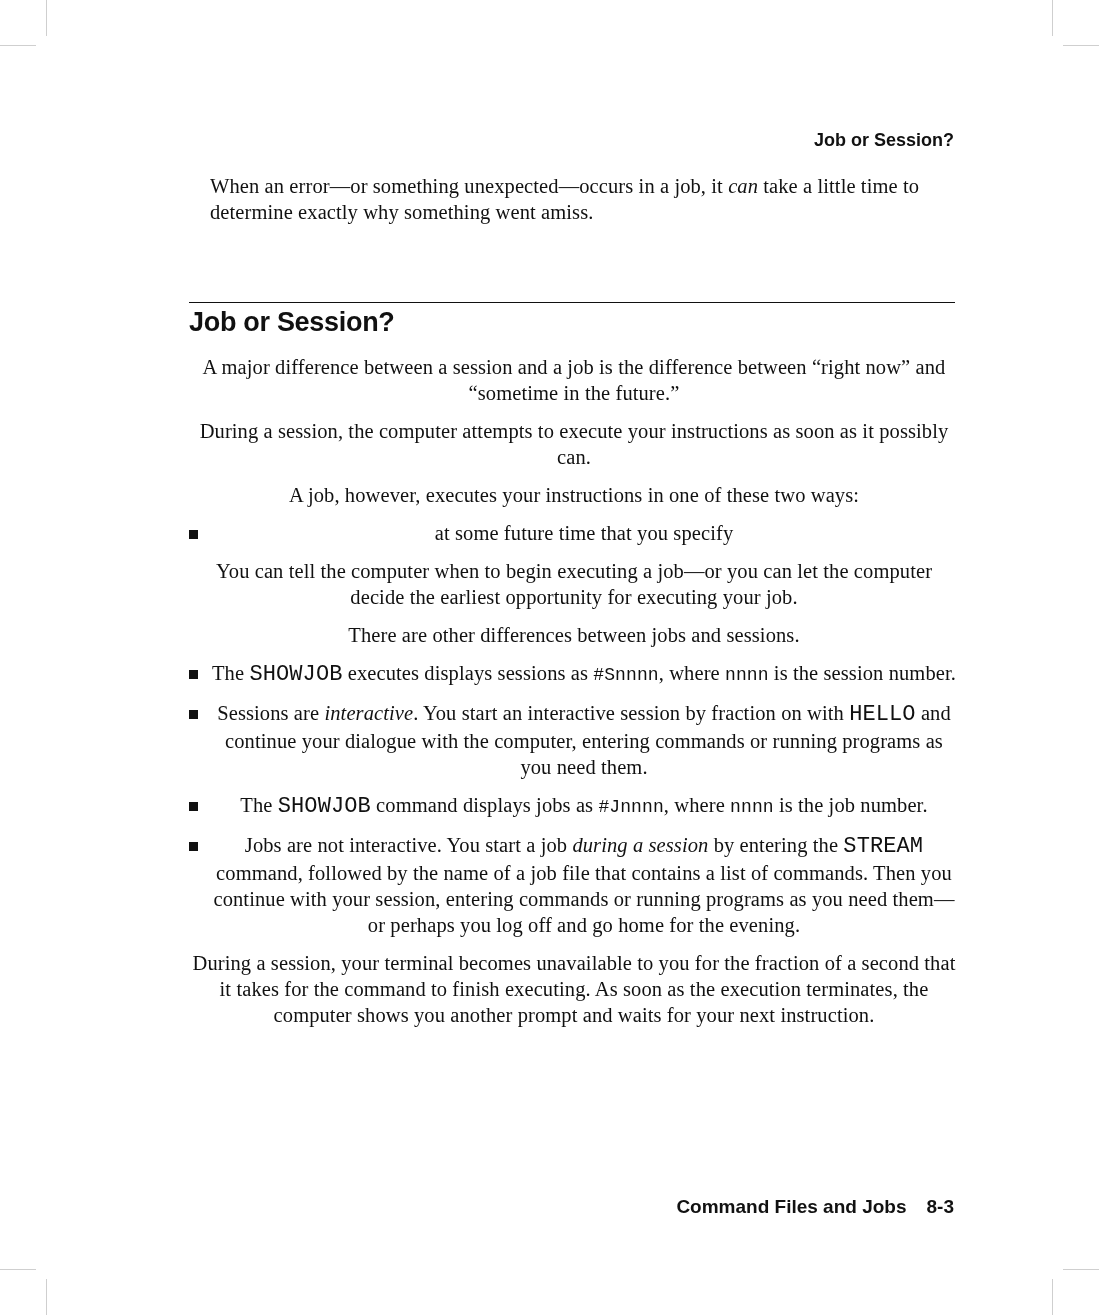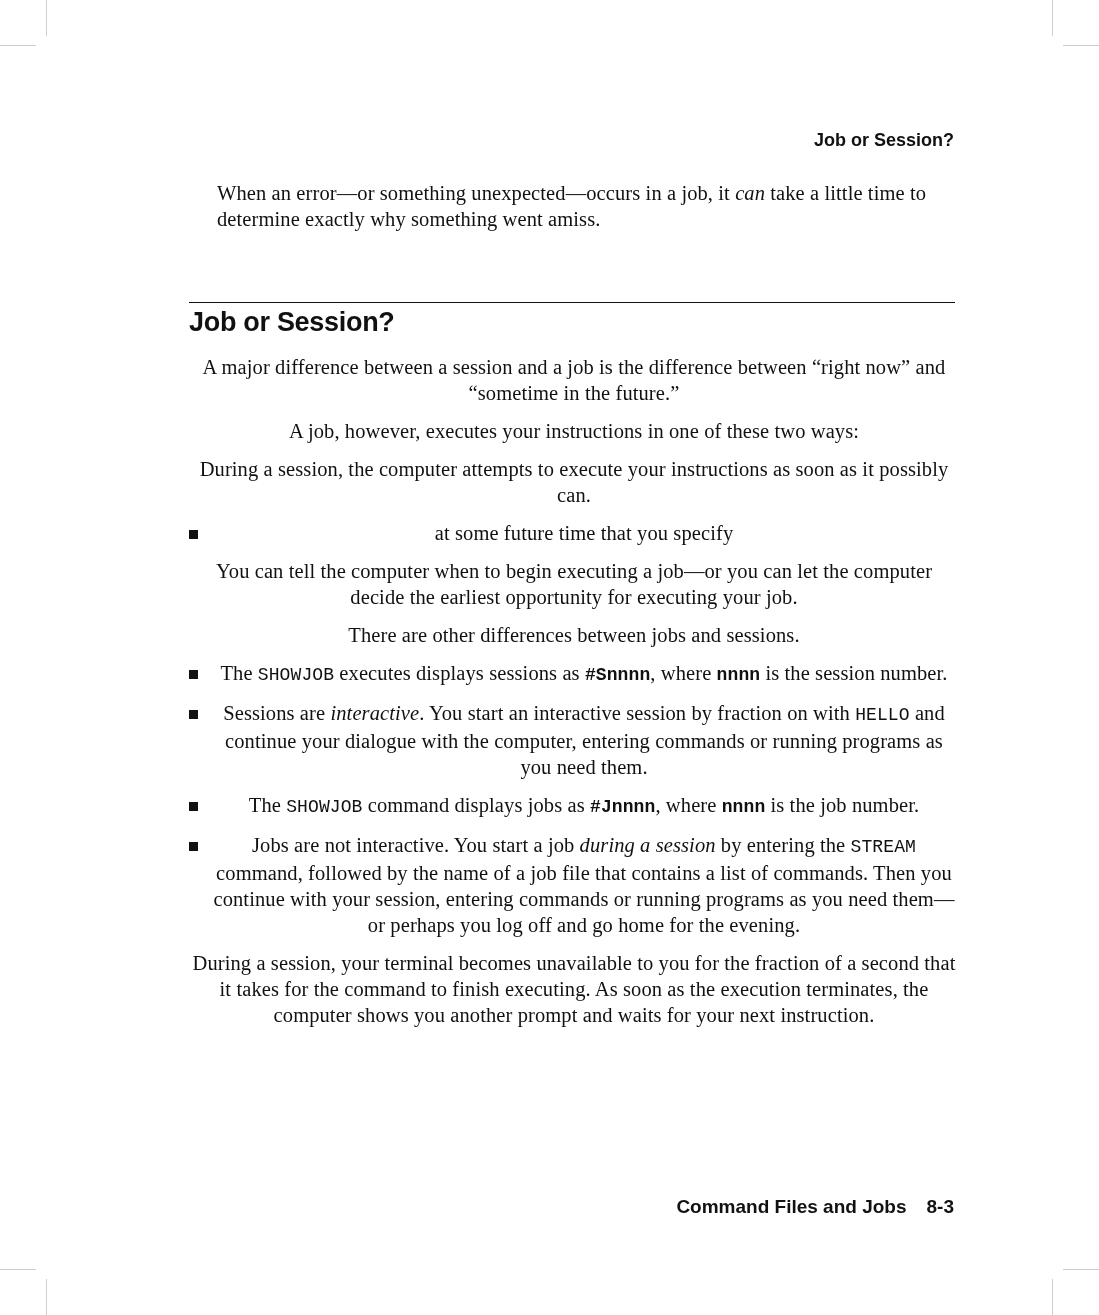--- a/index.html
+++ b/index.html
@@ -1,23 +1,23 @@
 <!DOCTYPE html>
 <html><head>
   <meta charset="utf-8">
   <style>
     html, body { margin: 0; padding: 0; background: #ffffff; }
     body { width: 1099px; height: 1315px; position: relative; overflow: hidden; color: #111; }
     .crop { position: absolute; background: #cfcfcf; }
     .serif { font-family: "Liberation Serif", "DejaVu Serif", serif; font-size: 20.5px; line-height: 26px; letter-spacing: 0.1px; }
     .sans-bold { font-family: Liberation Sans, sans-serif; font-weight: bold; }
-    .mono { font-family: "Liberation Mono", "DejaVu Sans Mono", monospace; font-size: 18px; }
-    .mono-bold { font-family: "Liberation Mono", "DejaVu Sans Mono", monospace; font-size: 18px; font-weight: bold; }
+    .mono { font-family: "Liberation Mono", "DejaVu Sans Mono", monospace; font-size: 22px; }
+    .mono-bold { font-family: "Liberation Mono", "DejaVu Sans Mono", monospace; font-size: 18px; font-weight: normal; }
     .running-head { position: absolute; right: 145px; top: 130px; font-size: 18px; }
-    .intro { position: absolute; left: 209px; top: 172px; width: 720px; margin: 8px; }
+    .intro { position: absolute; left: 209px; top: 172px; width: 720px; margin: 1px; }
     .rule { position: absolute; left: 189px; top: 302px; width: 766px; height: 1px; background: #111; }
     .section-title { position: absolute; left: 189px; top: 307px; font-size: 27px; margin: 0; letter-spacing: -0.3px; }
     .body { position: absolute; left: 189px; top: 354px; width: 770px; text-align: center; }
     .body p { margin: 0 0 12px 0; }
     .bullets { list-style: none; margin: 0 0 12px 0; padding: 0; }
     .bullets li { position: relative; padding-left: 20px; margin: 8px 0 12px 0; }
     .bullet-mark { position: absolute; left: 0; top: 10px; width: 9px; height: 9px; background: #111; }
     .footer { position: absolute; right: 145px; top: 1196px; font-size: 19px; }
     .footer .pnum { margin-left: 20px; }
   </style>
@@ -35,22 +35,22 @@
 
 <div class="running-head sans-bold">Job or Session?</div>
 
 <p class="intro serif"><span>When an error—or something unexpected—occurs in a job, it </span><i>can</i><span> take a little time to determine exactly why something went amiss.</span></p>
 
 <div class="rule"></div>
 <h2 class="section-title sans-bold">Job or Session?</h2>
 
 <div class="body serif">
   <p>A major difference between a session and a job is the difference between “right now” and “sometime in the future.”</p>
+  <p>During a session, the computer attempts to execute your instructions as soon as it possibly can.</p>
   <p>A job, however, executes your instructions in one of these two ways:</p>
-  <p>During a session, the computer attempts to execute your instructions as soon as it possibly can.</p>
   <ul class="bullets">
     <li><span class="bullet-mark"></span><span>at some future time that you specify</span></li>
   </ul>
   <p>You can tell the computer when to begin executing a job—or you can let the computer decide the earliest opportunity for executing your job.</p>
   <p>There are other differences between jobs and sessions.</p>
   <ul class="bullets">
     <li><span class="bullet-mark"></span><span>The </span><span class="mono">SHOWJOB</span><span> executes displays sessions as </span><span class="mono-bold">#Snnnn</span><span>, where </span><span class="mono-bold">nnnn</span><span> is the session number.</span></li>
     <li><span class="bullet-mark"></span><span>Sessions are </span><i>interactive</i><span>. You start an interactive session by fraction on with </span><span class="mono">HELLO</span><span> and continue your dialogue with the computer, entering commands or running programs as you need them.</span></li>
     <li><span class="bullet-mark"></span><span>The </span><span class="mono">SHOWJOB</span><span> command displays jobs as </span><span class="mono-bold">#Jnnnn</span><span>, where </span><span class="mono-bold">nnnn</span><span> is the job number.</span></li>
     <li><span class="bullet-mark"></span><span>Jobs are not interactive. You start a job </span><i>during a session</i><span> by entering the </span><span class="mono">STREAM</span><span> command, followed by the name of a job file that contains a list of commands. Then you continue with your session, entering commands or running programs as you need them—or perhaps you log off and go home for the evening.</span></li>

